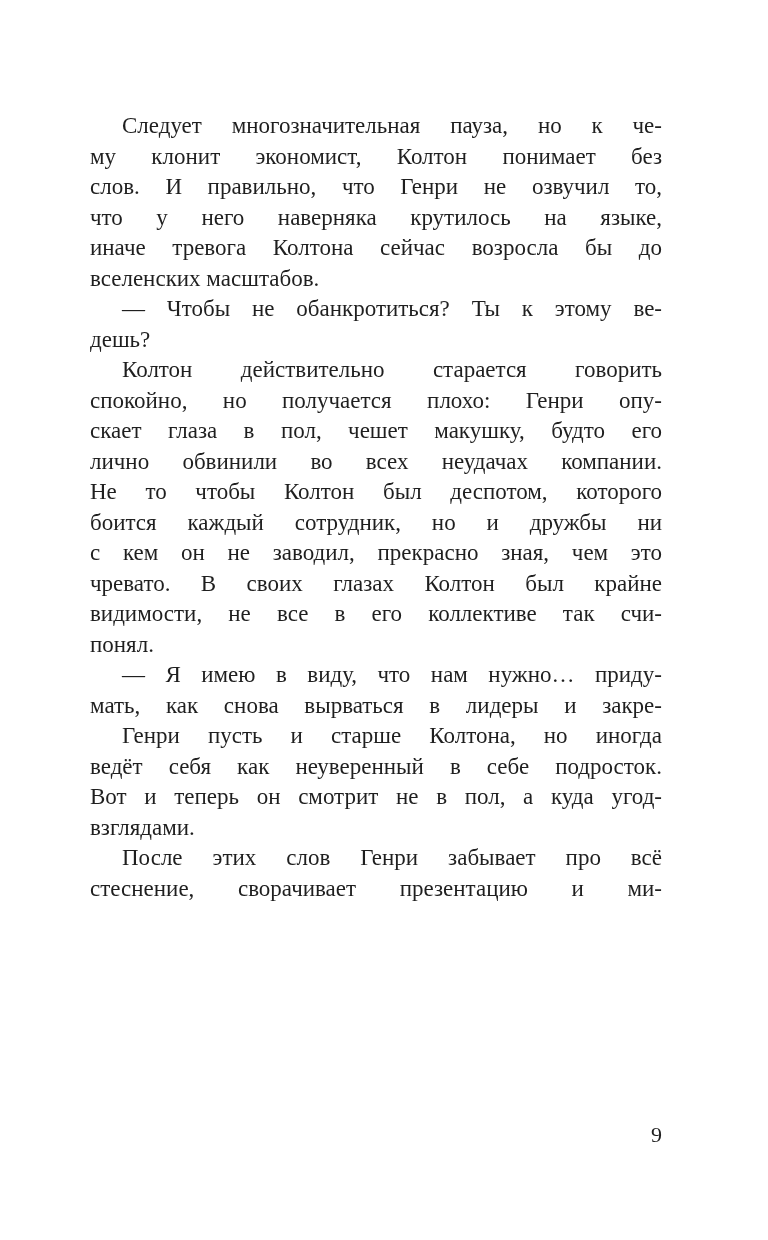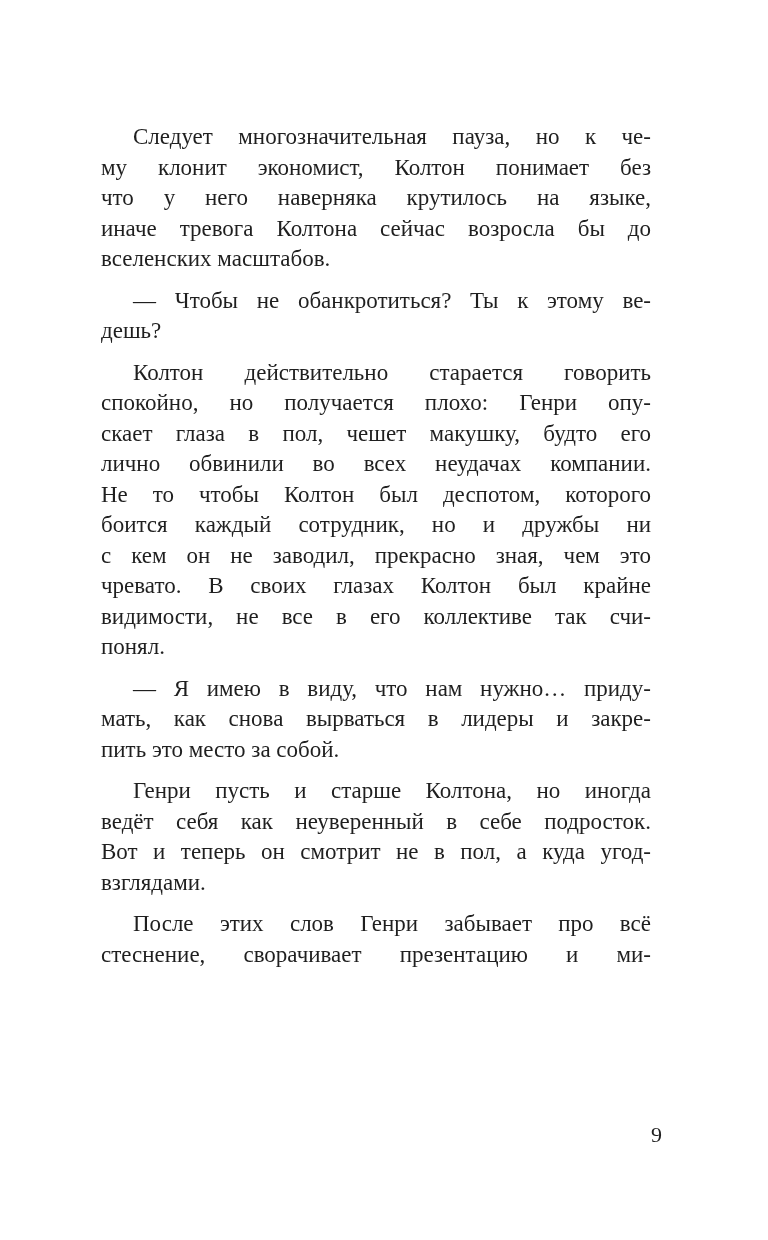--- a/index.html
+++ b/index.html
@@ -18,21 +18,21 @@
   }
   .text-block {
     position: absolute;
     left: 90px;
     top: 111px;
     width: 572px;
     font-size: 23px;
     line-height: 30.5px;
   }
   .para {
-    margin: 11px;
+    margin: 0;
   }
   .line {
     text-align: justify;
     text-align-last: justify;
   }
   .line.indent {
     text-indent: 32px;
   }
   .line.last {
     text-align-last: left;
@@ -48,20 +48,21 @@
   }
 </style>
 </head>
 <body>
 
 <div class="book-page">
   <div class="text-block">
       <div class="para">
         <div class="line indent">Следует многозначительная пауза, но к че-</div>
         <div class="line">му клонит экономист, Колтон понимает без</div>
+        <div class="line">слов. И правильно, что Генри не озвучил то,</div>
         <div class="line">что у него наверняка крутилось на языке,</div>
         <div class="line">иначе тревога Колтона сейчас возросла бы до</div>
         <div class="line last">вселенских масштабов.</div>
       </div>
       <div class="para">
         <div class="line indent">— Чтобы не обанкротиться? Ты к этому ве-</div>
         <div class="line last">дешь?</div>
       </div>
       <div class="para">
         <div class="line indent">Колтон действительно старается говорить</div>
@@ -71,21 +72,20 @@
         <div class="line">Не то чтобы Колтон был деспотом, которого</div>
         <div class="line">боится каждый сотрудник, но и дружбы ни</div>
         <div class="line">с кем он не заводил, прекрасно зная, чем это</div>
         <div class="line">чревато. В своих глазах Колтон был крайне</div>
         <div class="line">видимости, не все в его коллективе так счи-</div>
         <div class="line last">понял.</div>
       </div>
       <div class="para">
         <div class="line indent">— Я имею в виду, что нам нужно… приду-</div>
         <div class="line">мать, как снова вырваться в лидеры и закре-</div>
-        <div class="line last">пить это место за собой.</div>
       </div>
       <div class="para">
         <div class="line indent">Генри пусть и старше Колтона, но иногда</div>
         <div class="line">ведёт себя как неуверенный в себе подросток.</div>
         <div class="line">Вот и теперь он смотрит не в пол, а куда угод-</div>
         <div class="line last">взглядами.</div>
       </div>
       <div class="para">
         <div class="line indent">После этих слов Генри забывает про всё</div>
         <div class="line">стеснение, сворачивает презентацию и ми-</div>

